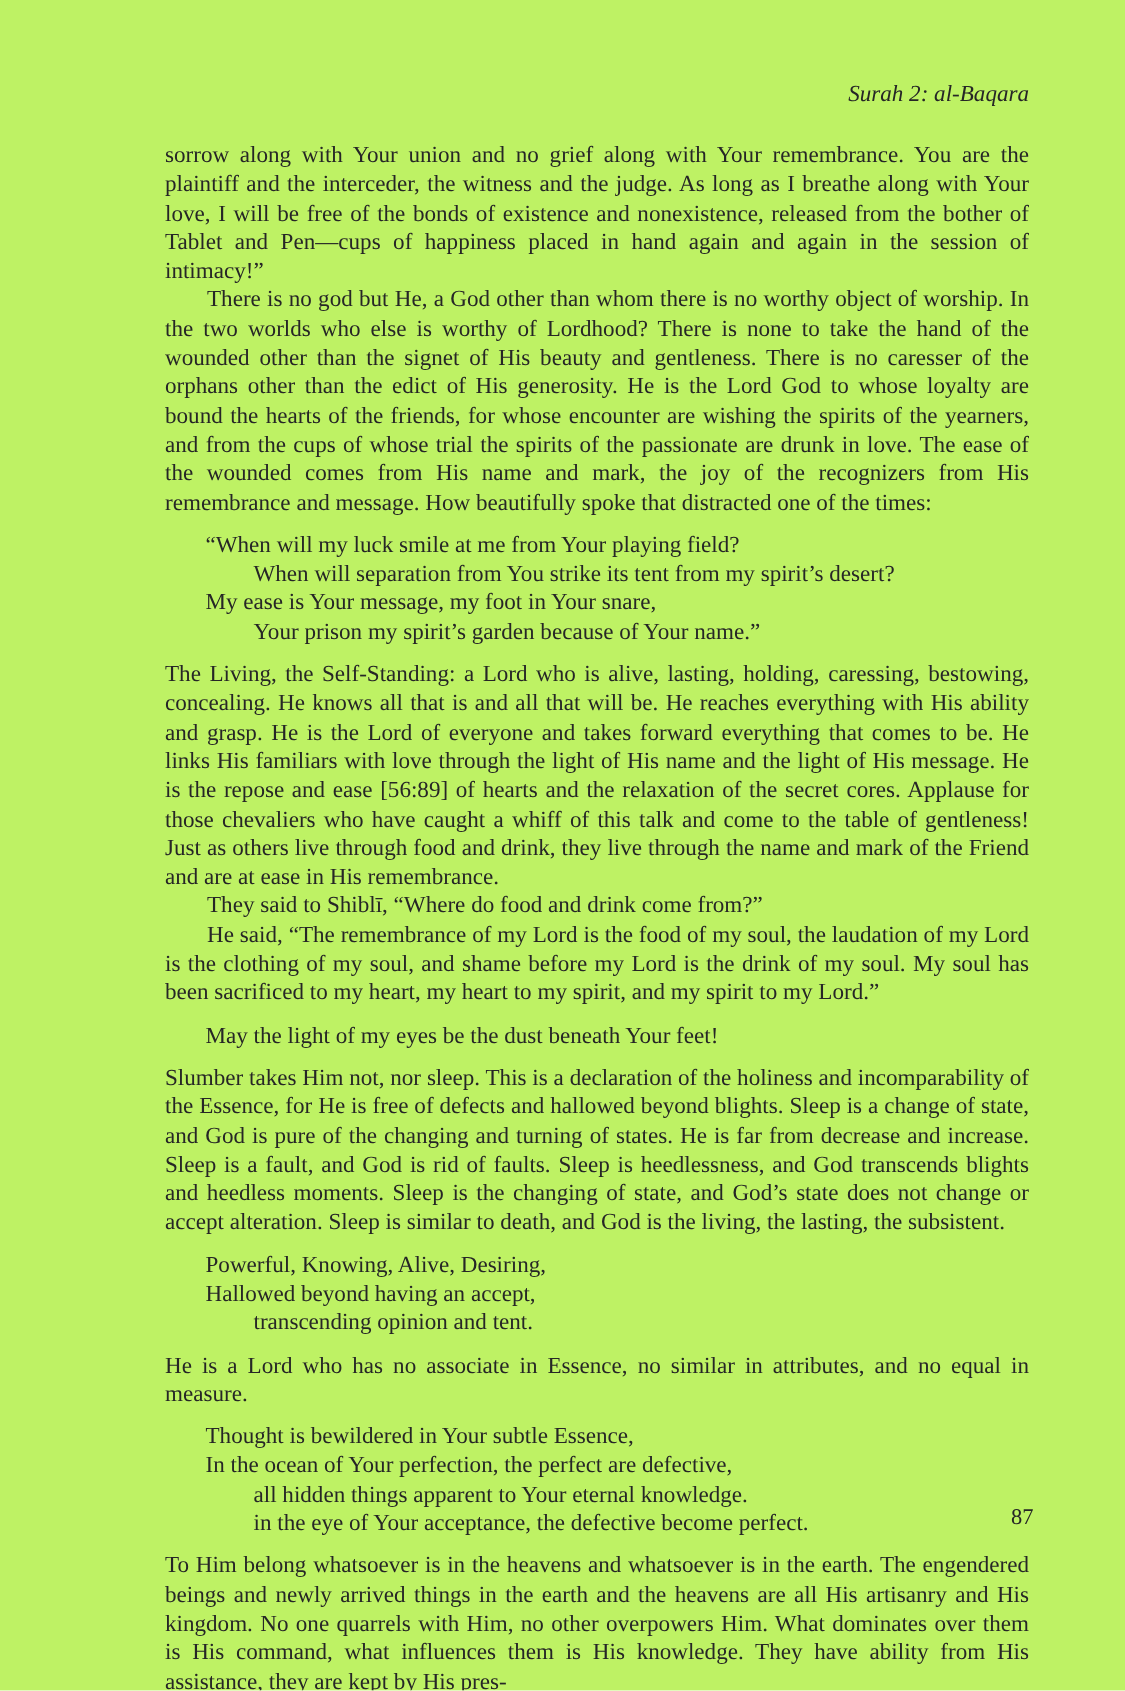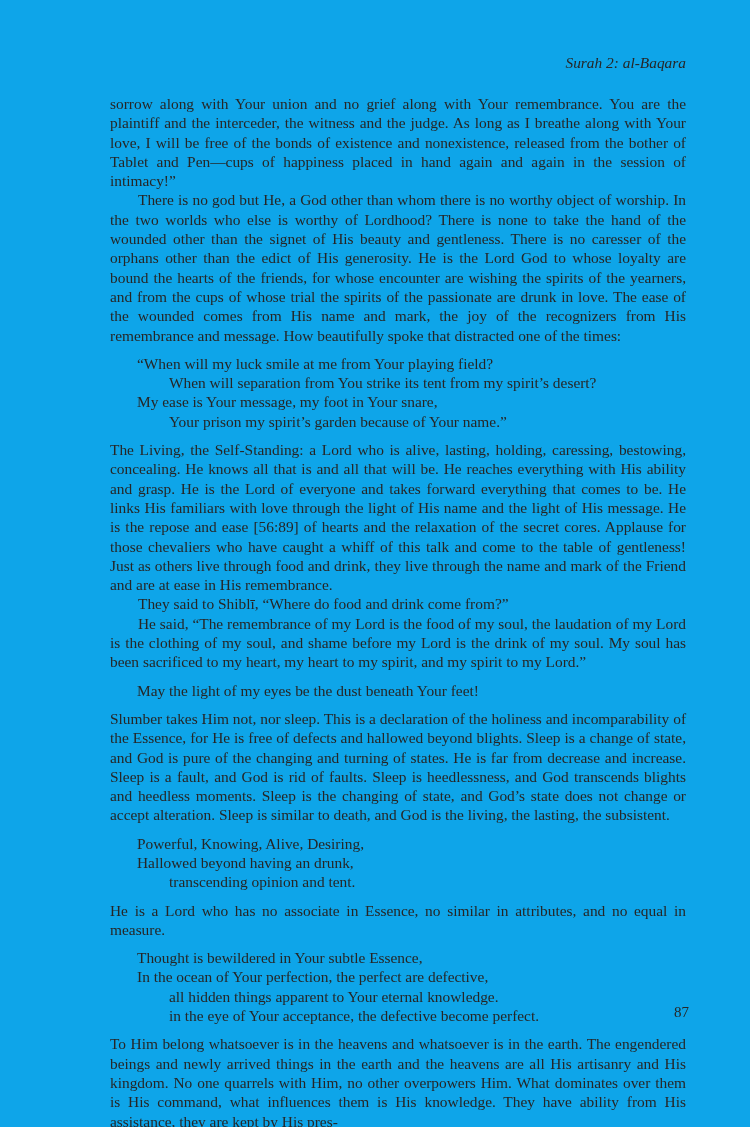--- a/index.html
+++ b/index.html
@@ -1,20 +1,20 @@
 <!DOCTYPE html>
 <html><head>
 <meta charset="utf-8">
 <style>
   html, body { margin: 0; padding: 0; background: #ffffff; }
   .page {
     position: relative;
     width: 750px;
     height: 1127px;
-    background: #0ea5e9;
+    background: #bef264;
     overflow: hidden;
     font-family: "Liberation Serif", serif;
     color: #262626;
   }
   .running-head {
     position: absolute;
     top: 53px;
     left: 110px;
     right: 64px;
     text-align: right;
@@ -65,21 +65,21 @@
       </div>
       <p class="para"><span class="it">The Living, the Self-Standing</span><span>: a Lord who is alive, lasting, holding, caressing, bestowing, concealing. He knows all that is and all that will be. He reaches everything with His ability and grasp. He is the Lord of everyone and takes forward everything that comes to be. He links His familiars with love through the light of His name and the light of His message. He is the </span><span class="it">repose and ease</span><span> [56:89] of hearts and the relaxation of the secret cores. Applause for those chevaliers who have caught a whiff of this talk and come to the table of gentleness! Just as others live through food and drink, they live through the name and mark of the Friend and are at ease in His remembrance.</span></p>
       <p class="para indent"><span>They said to Shiblī, “Where do food and drink come from?”</span></p>
       <p class="para indent"><span>He said, “The remembrance of my Lord is the food of my soul, the laudation of my Lord is the clothing of my soul, and shame before my Lord is the drink of my soul. My soul has been sacrificed to my heart, my heart to my spirit, and my spirit to my Lord.”</span></p>
       <div class="verse">
         <div class="verse-line">May the light of my eyes be the dust beneath Your feet!</div>
       </div>
       <p class="para"><span class="it">Slumber takes Him not, nor sleep</span><span>. This is a declaration of the holiness and incomparability of the Essence, for He is free of defects and hallowed beyond blights. Sleep is a change of state, and God is pure of the changing and turning of states. He is far from decrease and increase. Sleep is a fault, and God is rid of faults. Sleep is heedlessness, and God transcends blights and heedless moments. Sleep is the changing of state, and God’s state does not change or accept alteration. Sleep is similar to death, and God is the living, the lasting, the subsistent.</span></p>
       <div class="verse">
         <div class="verse-line">Powerful, Knowing, Alive, Desiring,</div>
-        <div class="verse-line">Hallowed beyond having an drunk,</div>
+        <div class="verse-line">Hallowed beyond having an accept,</div>
         <div class="verse-line lvl2">transcending opinion and tent.</div>
       </div>
       <p class="para"><span>He is a Lord who has no associate in Essence, no similar in attributes, and no equal in measure.</span></p>
       <div class="verse">
         <div class="verse-line">Thought is bewildered in Your subtle Essence,</div>
         <div class="verse-line">In the ocean of Your perfection, the perfect are defective,</div>
         <div class="verse-line lvl2">all hidden things apparent to Your eternal knowledge.</div>
         <div class="verse-line lvl2">in the eye of Your acceptance, the defective become perfect.</div>
       </div>
       <p class="para"><span class="it">To Him belong whatsoever is in the heavens and whatsoever is in the earth</span><span>. The engendered beings and newly arrived things in the earth and the heavens are all His artisanry and His kingdom. No one quarrels with Him, no other overpowers Him. What dominates over them is His command, what influences them is His knowledge. They have ability from His assistance, they are kept by His pres-</span></p>

